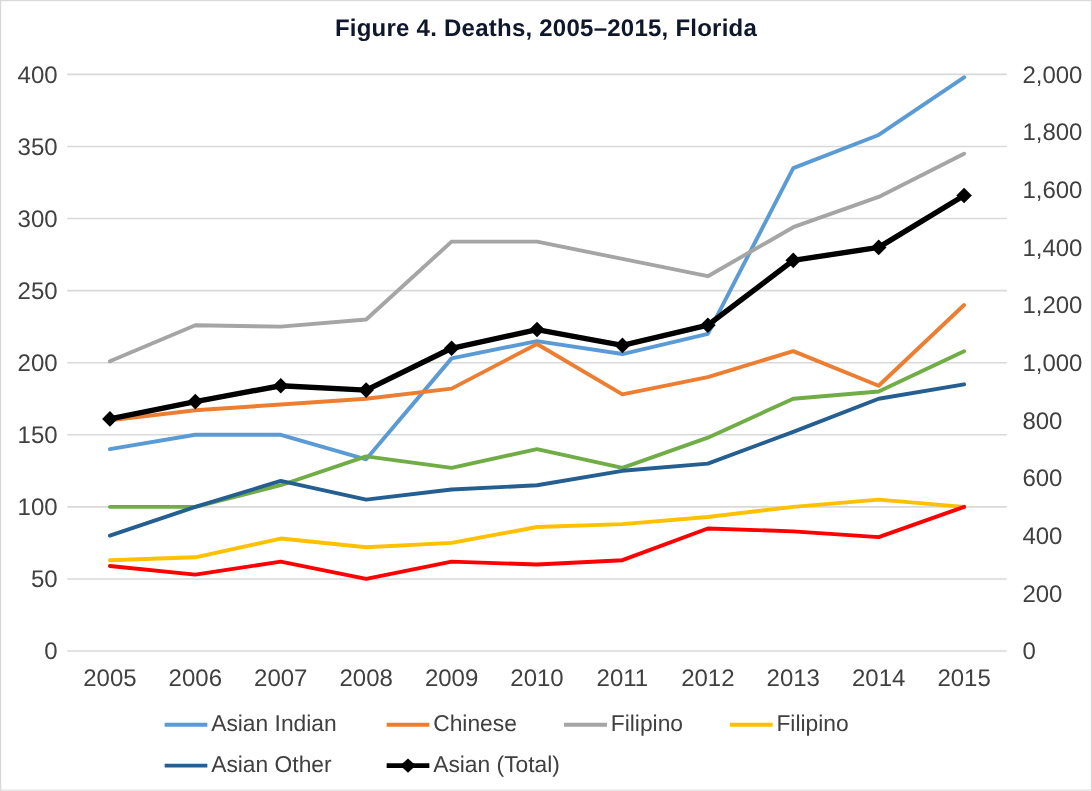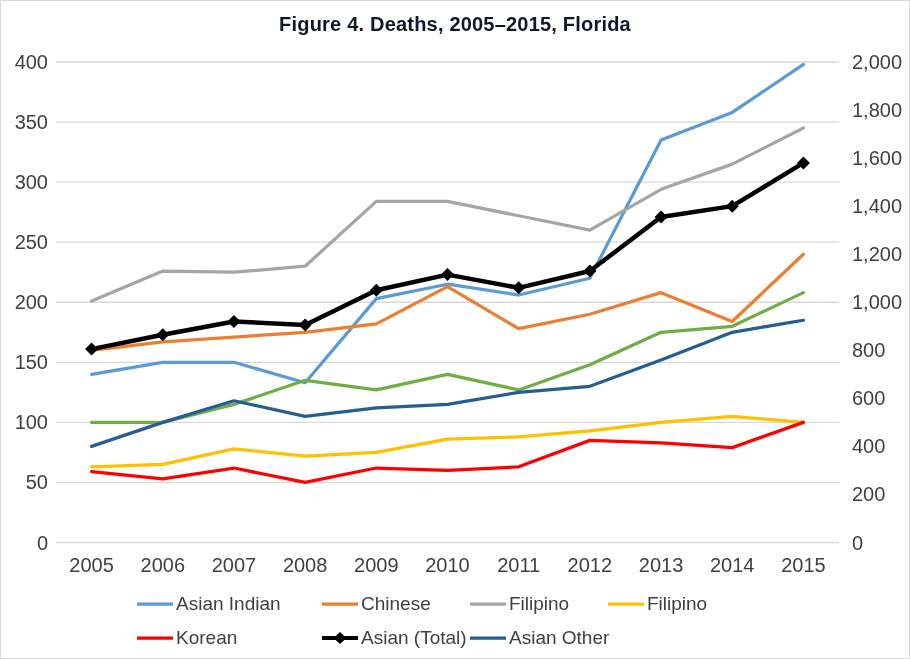--- a/index.html
+++ b/index.html
@@ -142,31 +142,25 @@
         <span>Filipino</span>
       </div>
       <div class="legend-item">
         <svg width="36" height="14">
           <line x1="0" x2="36" y1="7" y2="7" stroke="#FFC000" stroke-width="3.25"></line>
         </svg>
         <span>Filipino</span>
       </div>
       <div class="legend-item">
         <svg width="36" height="14">
-          <line x1="0" x2="36" y1="7" y2="7" stroke="#FF0000" stroke-width="3.25"></line>
+          <line x1="0" x2="36" y1="7" y2="7" stroke="#255E91" stroke-width="3.25"></line>
         </svg>
-        <span>Korean</span>
+        <span>Asian Other</span>
       </div>
       <div class="legend-item">
         <svg width="36" height="14">
           <line x1="0" x2="36" y1="7" y2="7" stroke="#000000" stroke-width="4"></line>
           <path d="M18,1 L24.5,7 L18,13 L11.5,7 Z" fill="#000000"></path>
         </svg>
         <span>Asian (Total)</span>
       </div>
-      <div class="legend-item">
-        <svg width="36" height="14">
-          <line x1="0" x2="36" y1="7" y2="7" stroke="#255E91" stroke-width="3.25"></line>
-        </svg>
-        <span>Asian Other</span>
-      </div>
     </div>
 </div>
 
 </body></html>

